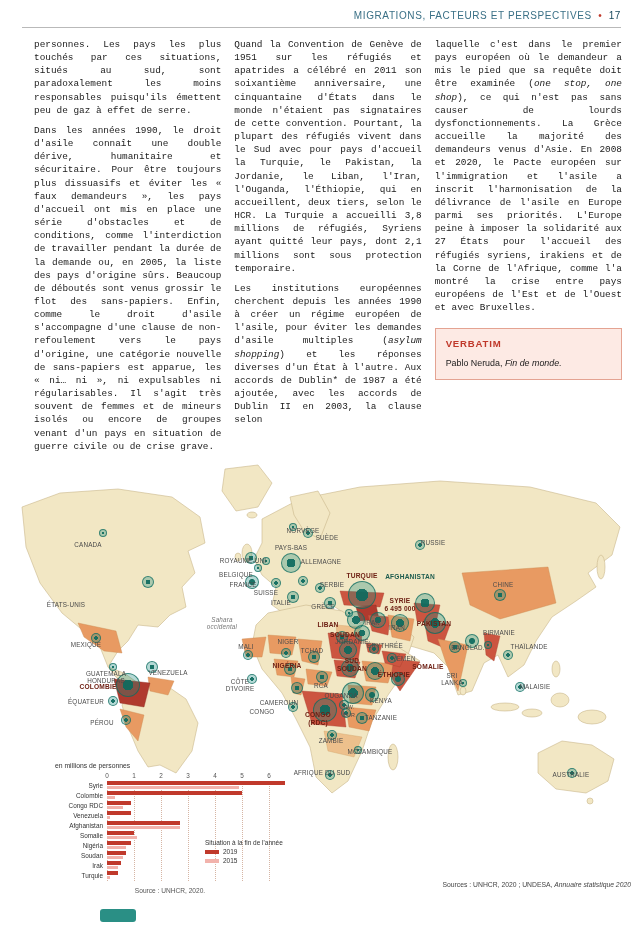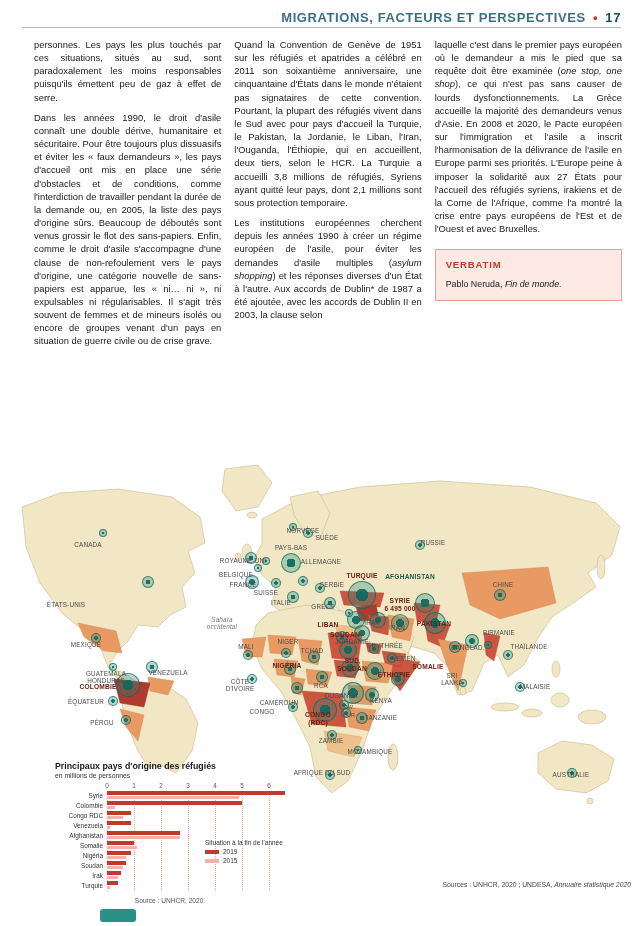--- a/index.html
+++ b/index.html
@@ -1,29 +1,29 @@
 <!DOCTYPE html>
 <html><head>
 <meta charset="utf-8">
 <style>
   html,body{margin:0;padding:0;background:#e9e9e9;}
   .page{position:relative;width:643px;height:926px;margin:0 auto;background:#ffffff;
         font-family:"Liberation Sans",sans-serif;color:#1a1a1a;overflow:hidden;}
 
   
-  .running-head{position:absolute;top:10px;right:22px;font-size:13px;letter-spacing:.6px;
-                color:#3a7086;font-weight:bold;}
+  .running-head{position:absolute;top:10px;right:22px;font-size:10px;letter-spacing:.6px;
+                color:#3a7086;font-weight:normal;}
   .running-head .sep{color:#c0392b;margin:0 3px;}
   .running-head .pagenum{color:#18485c;}
   .head-rule{position:absolute;top:27px;left:22px;right:22px;border-top:1px solid #b9b9b9;}
 
   
   .columns{position:absolute;top:38px;left:34px;width:588px;display:flex;gap:13px;}
   .col{width:188px;font-size:9.4px;line-height:1.4;text-align:justify;}
-  .col p{margin:0 0 7px 0;}
+  .col p{margin:0 0 7px 0;font-family:Liberation Mono, monospace;}
   .it{font-style:italic;}
   .red-heading{display:block;background:#c2452f;color:#fff;font-weight:bold;font-size:9.6px;
                padding:2px 6px;margin:6px 0 6px 0;}
 
   .verbatim{background:#fdeae4;border:1px solid #e4a392;padding:8px 10px 9px 10px;margin-top:14px;
             font-size:8.9px;line-height:1.42;text-align:left;}
   .verbatim h3{margin:0 0 6px 0;color:#c0392b;font-size:9.6px;letter-spacing:.8px;}
   .verbatim .attr{margin-top:2px;}
 
   
@@ -287,21 +287,20 @@
         <span class="map-label sm" style="left: 349px; top: 252px;">RW.</span>
         <span class="map-label sm" style="left: 350px; top: 260px;">BUR.</span>
         <span class="map-label" style="left: 381px; top: 263px;">TANZANIE</span>
         <span class="map-label" style="left: 331px; top: 286px;">ZAMBIE</span>
         <span class="map-label" style="left: 370px; top: 297px;">MOZAMBIQUE</span>
         <span class="map-label" style="left: 322px; top: 318px;">AFRIQUE DU SUD</span>
         <span class="map-label" style="left: 571px; top: 320px;">AUSTRALIE</span>
       </div>
 
     <div class="chart">
-      <p class="chart-title">Principaux pays d'origine des réfugiés</p>
       <p class="chart-subtitle">en millions de personnes</p>
       <div class="chart-body">
         <div class="chart-grid">
             <span class="gridline" style="left: 0px;"></span>
             <span class="gridline" style="left: 27px;"></span>
             <span class="gridline" style="left: 54px;"></span>
             <span class="gridline" style="left: 81px;"></span>
             <span class="gridline" style="left: 108px;"></span>
             <span class="gridline" style="left: 135px;"></span>
             <span class="gridline" style="left: 162px;"></span>

